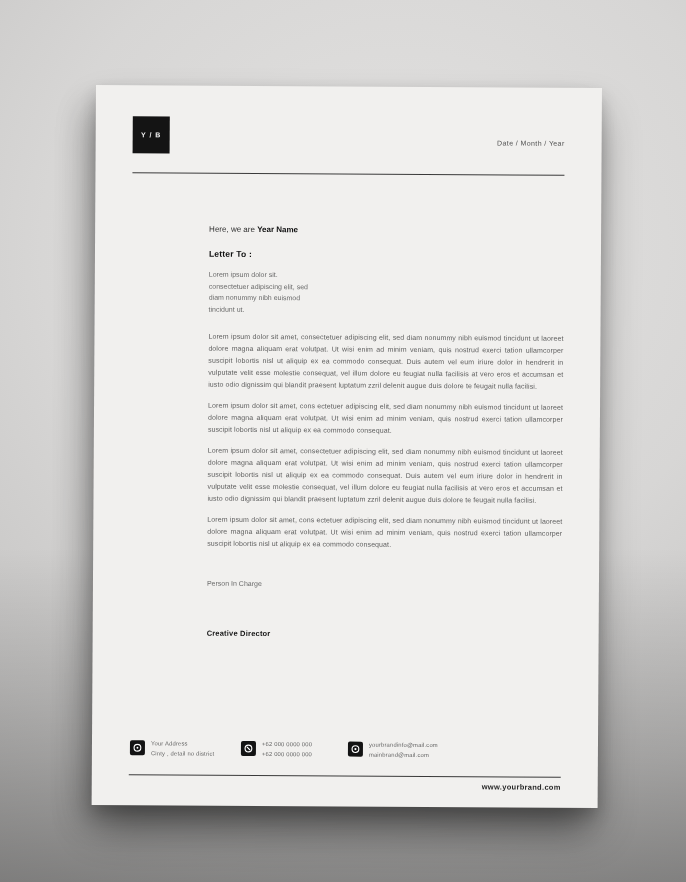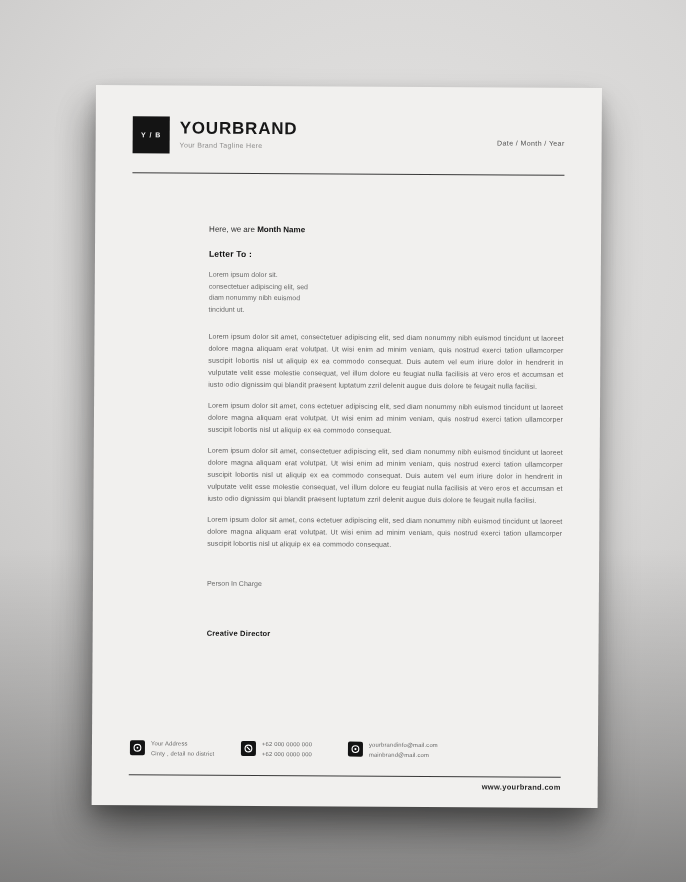--- a/index.html
+++ b/index.html
@@ -55,31 +55,27 @@
 </head>
 <body>
 
 <div class="paper">
 
   <div class="hdr">
     <div class="hdr-left">
       <div class="logo">
         <span>Y / B</span>
       </div>
-      <div class="brandblock">
-        <div class="brandname">YOURBRAND</div>
-        <div class="tagline">Your Brand Tagline Here</div>
-      </div>
     </div>
     <div class="dateline">Date / Month / Year</div>
   </div>
   <hr class="hdr-rule">
 
   <div class="content">
-    <div class="greeting"><span>Here, we are </span><b>Month Name</b></div>
+    <div class="greeting"><span>Here, we are </span><b>Year Name</b></div>
 
     <div class="letter-to">Letter To :</div>
 
     <div class="recipient">
       <div>Lorem ipsum dolor sit.</div>
       <div>consectetuer adipiscing elit, sed</div>
       <div>diam nonummy nibh euismod</div>
       <div>tincidunt ut.</div>
     </div>
 

